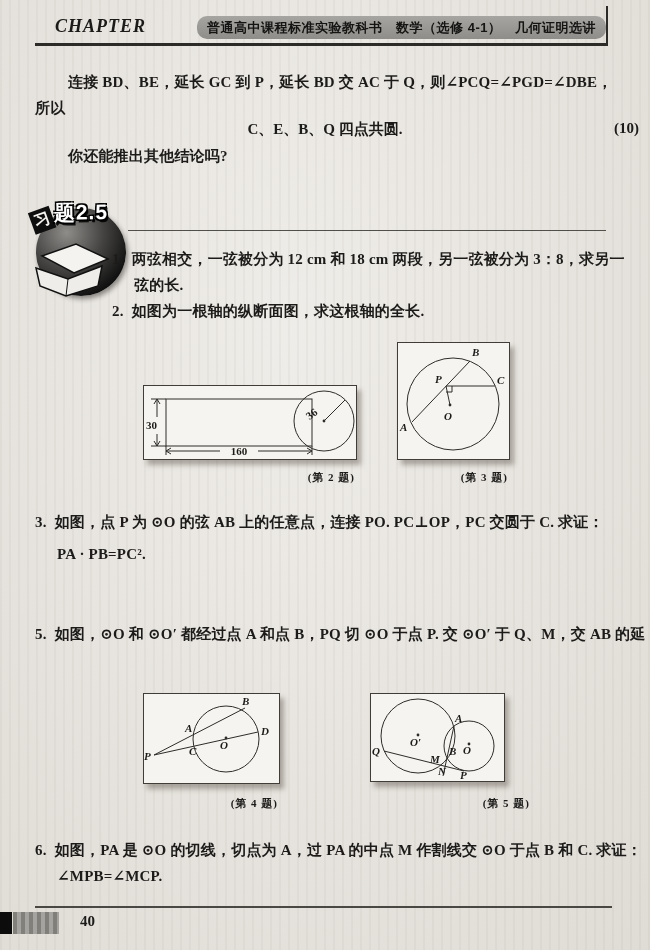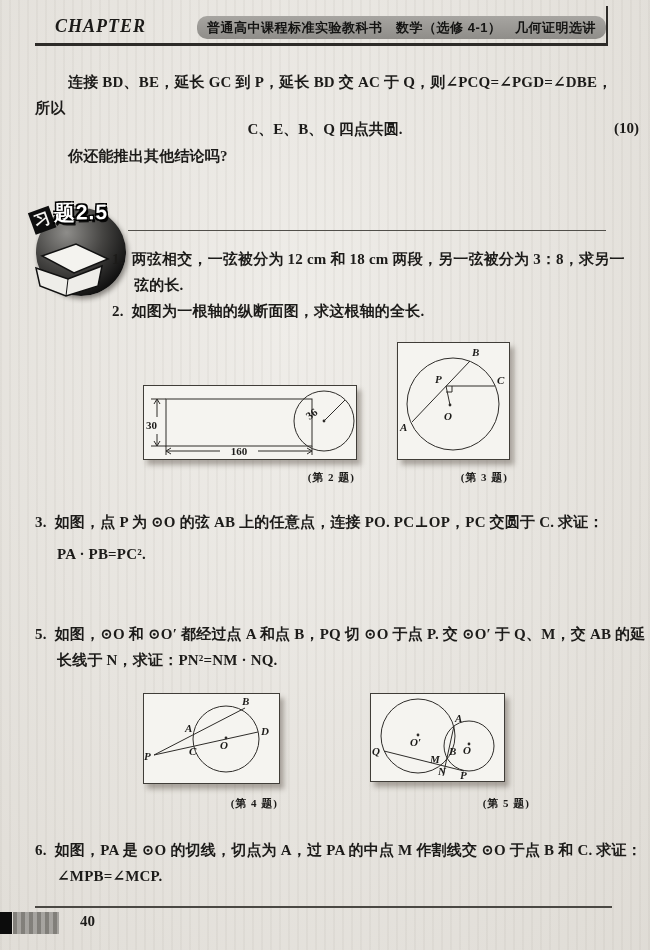--- a/index.html
+++ b/index.html
@@ -140,21 +140,20 @@
 
   <div class="tline" style="left:35px;top:512px;">
     <span class="pnum">3.</span><span>如图，点 P 为 ⊙O 的弦 AB 上的任意点，连接 PO.  PC⊥OP，PC 交圆于 C.  求证：</span>
   </div>
   <div class="tline" style="left:57px;top:538px;margin-top:6px;">PA · PB=PC².</div>
 
 
   <div class="tline" style="left:35px;top:624px;">
     <span class="pnum">5.</span><span>如图，⊙O 和 ⊙O′ 都经过点 A 和点 B，PQ 切 ⊙O 于点 P.  交 ⊙O′ 于 Q、M，交 AB 的延</span>
   </div>
-  <div class="tline" style="left:57px;top:650px;">长线于 N，求证：PN²=NM · NQ.</div>
 
   <div class="figbox" style="left:143px;top:693px;width:135px;height:89px;">
     <svg width="135" height="89" viewBox="0 0 135 89">
       <circle class="figstroke" cx="82" cy="45" r="33"></circle>
       <line class="figstroke" x1="10" y1="61" x2="101" y2="14"></line>
       <line class="figstroke" x1="10" y1="61" x2="114" y2="38"></line>
       <circle class="figdot" cx="82" cy="44" r="1.4"></circle>
       <text class="figlabel" x="0" y="66">P</text>
       <text class="figlabel" x="41" y="38">A</text>
       <text class="figlabel" x="45" y="61">C</text>

